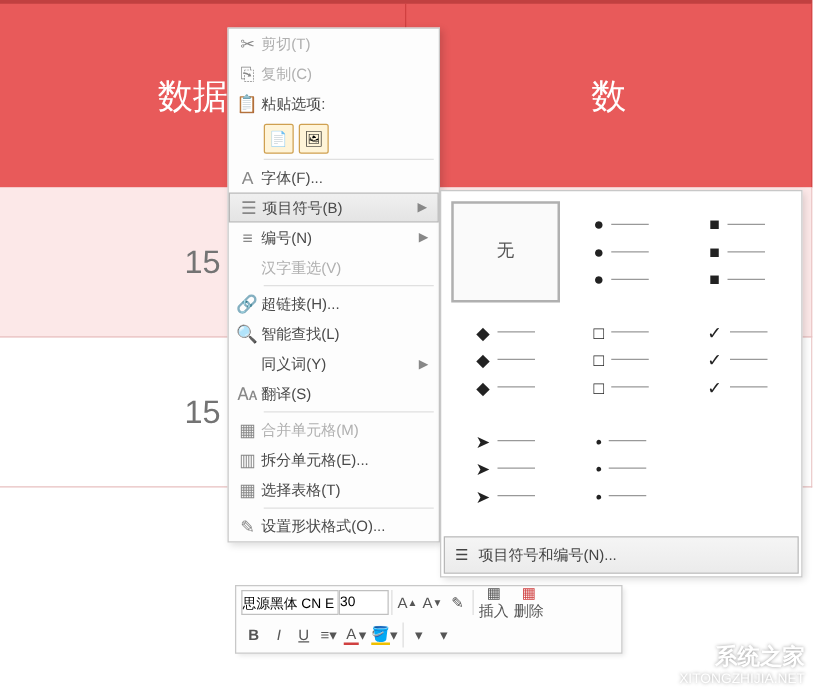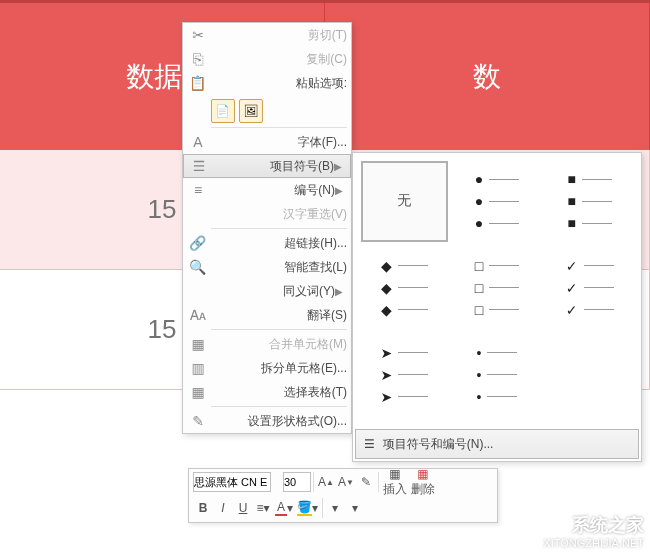--- a/index.html
+++ b/index.html
@@ -11,21 +11,21 @@
 .bg-header-cell { flex: 1; display: flex; align-items: center; justify-content: center; color: #fff; font-size: 28px; font-weight: 300; border-right: 1px solid #d04040; }
 .bg-row { display: flex; height: 120px; }
 .bg-cell { flex: 1; display: flex; align-items: center; justify-content: center; font-size: 26px; color: #737373; border-right: 1px solid #e8c0c0; border-bottom: 1px solid #e8c0c0; font-weight: 300; }
 .bg-row.r1 .bg-cell { background: #fce8e8; }
 
 
 .context-menu { position: absolute; left: 182px; top: 22px; width: 170px; background: #fdfdfd; border: 1px solid #c8c8c8; box-shadow: 2px 2px 6px rgba(0,0,0,0.15); font-size: 12px; }
 .cm-item { display: flex; align-items: center; height: 24px; padding: 0 4px; color: #4a4a4a; }
 .cm-item.disabled { color: #b0b0b0; }
 .cm-ico { width: 22px; display: flex; align-items: center; justify-content: center; font-size: 14px; color: #888; }
-.cm-txt { flex: 1; text-align: right; }
+.cm-txt { flex: 1; }
 .cm-arrow { width: 12px; color: #888; font-size: 10px; }
 .cm-sep { height: 1px; background: #e0e0e0; margin: 2px 4px 2px 28px; }
 .cm-item.sel { background: linear-gradient(#f0f0f0,#e4e4e4); border: 1px solid #b8b8b8; }
 .cm-paste-icons { display: flex; gap: 4px; padding: 4px 0 4px 28px; height: 30px; }
 .cm-paste-btn { width: 24px; height: 24px; border: 1px solid #cfa050; background: #fff4d8; border-radius: 2px; display: flex; align-items: center; justify-content: center; font-size: 12px; }
 
 
 .bullets-panel { position: absolute; left: 352px; top: 152px; width: 290px; height: 310px; background: #fff; border: 1px solid #c8c8c8; box-shadow: 2px 2px 6px rgba(0,0,0,0.15); }
 .bullets-grid { display: grid; grid-template-columns: repeat(3, 1fr); grid-template-rows: repeat(3, 1fr); gap: 6px; padding: 8px; height: 270px; }
 .bullet-cell { border: 1px solid transparent; display: flex; align-items: center; justify-content: center; flex-direction: column; gap: 6px; }
@@ -35,21 +35,21 @@
 .bline .dash { width: 30px; height: 1px; background: #999; }
 .bullets-footer { display: flex; align-items: center; height: 30px; padding: 0 8px; border-top: 1px solid #e0e0e0; background: linear-gradient(#f5f5f5,#ebebeb); font-size: 12px; color: #444; gap: 8px; border: 1px solid #b8b8b8; margin: 0 2px 2px 2px; position: absolute; left: 0; right: 0; bottom: 0; }
 
 
 .mini-toolbar { position: absolute; left: 188px; top: 468px; width: 310px; height: 55px; background: #fdfdfd; border: 1px solid #c8c8c8; box-shadow: 2px 2px 4px rgba(0,0,0,0.1); display: flex; flex-direction: column; }
 .mt-row { display: flex; align-items: center; height: 26px; padding: 0 4px; gap: 0; }
 .mt-sep { width: 1px; height: 20px; background: #ddd; margin: 0 2px; }
 .mt-btn { min-width: 20px; height: 20px; display: flex; align-items: center; justify-content: center; font-size: 12px; color: #555; padding: 0 2px; }
 .mt-select { height: 20px; font-size: 11px; border: 1px solid #c0c0c0; background: #fff; }
 .mt-select.font { width: 78px; }
-.mt-select.size { width: 28px; margin-left: 12px; }
+.mt-select.size { width: 40px; }
 .mt-label { font-size: 12px; color: #555; }
 .red { color: #d04040; }
 .ub { border-bottom: 2px solid #d04040; display: inline-block; padding: 0 2px; }
 
 
 .watermark { position: absolute; right: 6px; bottom: 4px; color: #fff; font-size: 11px; text-shadow: 0 0 3px rgba(0,0,0,0.4); display: flex; flex-direction: column; align-items: flex-end; margin-left: 20px; }
 .watermark .big { font-size: 18px; font-weight: bold; }
 </style>
 </head>
 <body>

